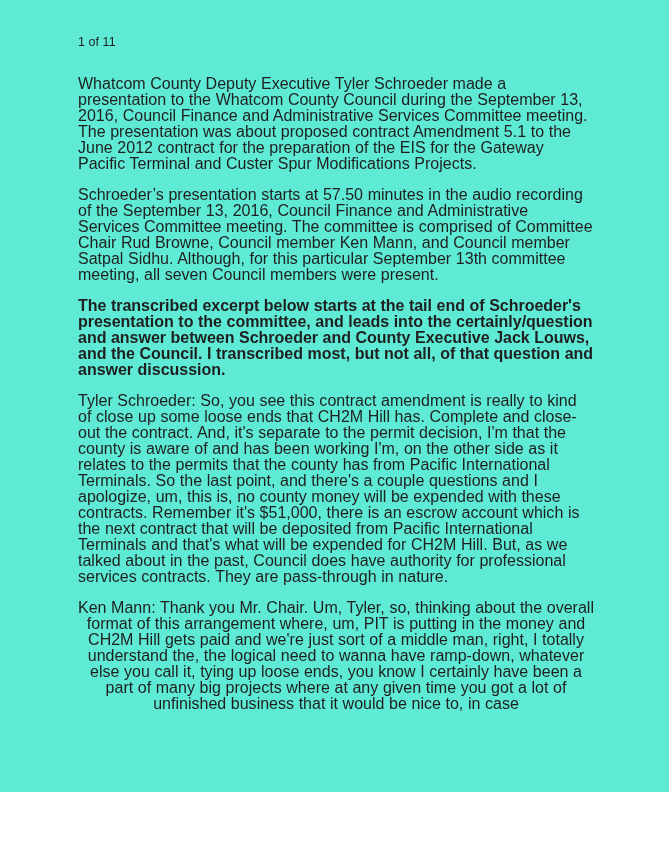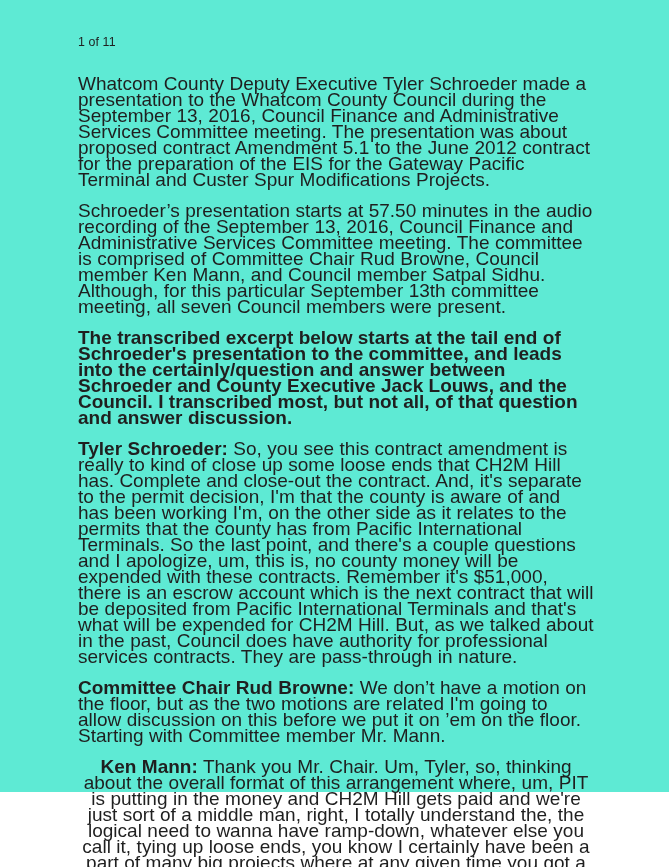--- a/index.html
+++ b/index.html
@@ -36,21 +36,21 @@
   }
 
   .doc-body {
     position: absolute;
     left: 78px;
     top: 76px;
     width: 516px;
   }
 
   .para {
-    font-size: 19px;
+    font-size: 16px;
     line-height: 16px;
     color: #1f1f1f;
     margin: 0 0 15px 0;
     text-align: left;
     word-spacing: 0.15px;
     letter-spacing: 0.01px;
     -moz-font-feature-settings: "kern";
   }
 
   .para:last-child {
@@ -61,38 +61,37 @@
   .para.bold {
     font-weight: bold;
     letter-spacing: -0.02px;
   }
 
   .para.speech {
     margin-bottom: 15px;
   }
 
   .speaker {
-    font-weight: bold;
+    font-weight: normal;
   }
 </style>
 </head>
 <body>
 
 <div class="page">
 
   <div class="page-number">1 of 11</div>
 
   <div class="doc-body">
 
     <p class="para">Whatcom County Deputy Executive Tyler Schroeder made a presentation to the Whatcom County Council during the September 13, 2016, Council Finance and Administrative Services Committee meeting. The presentation was about proposed contract Amendment 5.1 to the June 2012 contract for the preparation of the EIS for the Gateway Pacific Terminal and Custer Spur Modifications Projects.</p>
 
     <p class="para">Schroeder’s presentation starts at 57.50 minutes in the audio recording of the September 13, 2016, Council Finance and Administrative Services Committee meeting. The committee is comprised of Committee Chair Rud Browne, Council member Ken Mann, and Council member Satpal Sidhu. Although, for this particular September 13th committee meeting, all seven Council members were present.</p>
 
     <p class="para bold">The transcribed excerpt below starts at the tail end of Schroeder's presentation to the committee, and leads into the certainly/question and answer between Schroeder and County Executive Jack Louws, and the Council. I transcribed most, but not all, of that question and answer discussion.</p>
 
     <p class="para speech"><span class="speaker">Tyler Schroeder:</span><span> So, you see this contract amendment is really to kind of close up some loose ends that CH2M Hill has. Complete and close-out the contract. And, it's separate to the permit decision, I'm that the county is aware of and has been working I'm, on the other side as it relates to the permits that the county has from Pacific International Terminals. So the last point, and there's a couple questions and I apologize, um, this is, no county money will be expended with these contracts. Remember it's $51,000, there is an escrow account which is the next contract that will be deposited from Pacific International Terminals and that's what will be expended for CH2M Hill. But, as we talked about in the past, Council does have authority for professional services contracts. They are pass-through in nature.</span></p>
 
-    <p class="para speech"><span class="speaker">Committee Chair Rud Browne:</span><span> We don’t have a motion on the floor, but as the two motions are related I'm going to allow discussion on this before we put it on ’em on the floor. Starting with Committee member Mr. Mann.</span></p>
 
     <p class="para speech"><span class="speaker">Ken Mann:</span><span> Thank you Mr. Chair. Um, Tyler, so, thinking about the overall format of this arrangement where, um, PIT is putting in the money and CH2M Hill gets paid and we're just sort of a middle man, right, I totally understand the, the logical need to wanna have ramp-down, whatever else you call it, tying up loose ends, you know I certainly have been a part of many big projects where at any given time you got a lot of unfinished business that it would be nice to, in case</span></p>
 
   </div>
 </div>
 
 </body></html>

